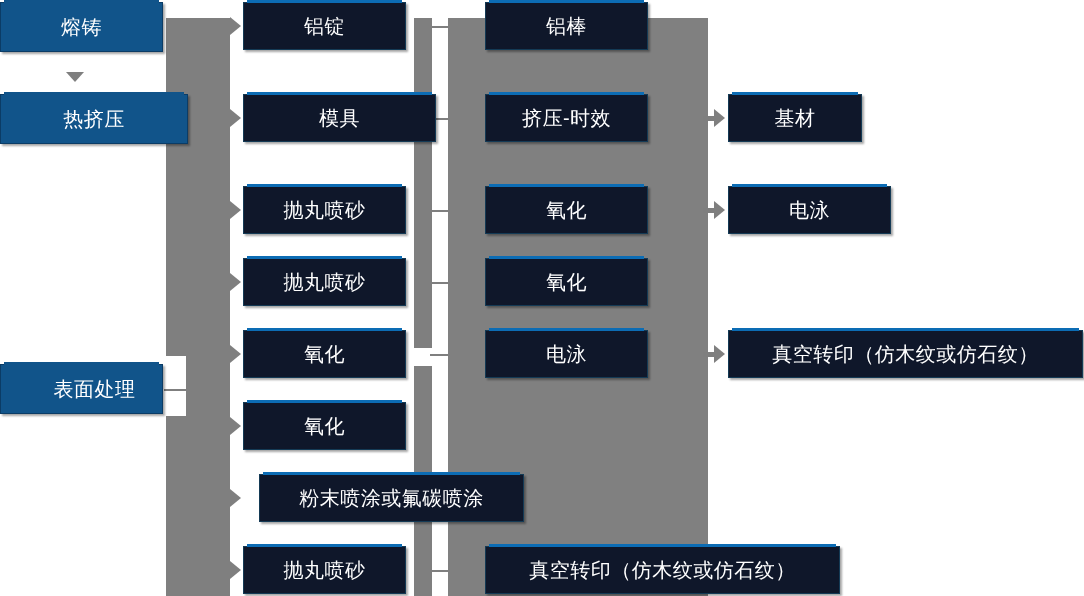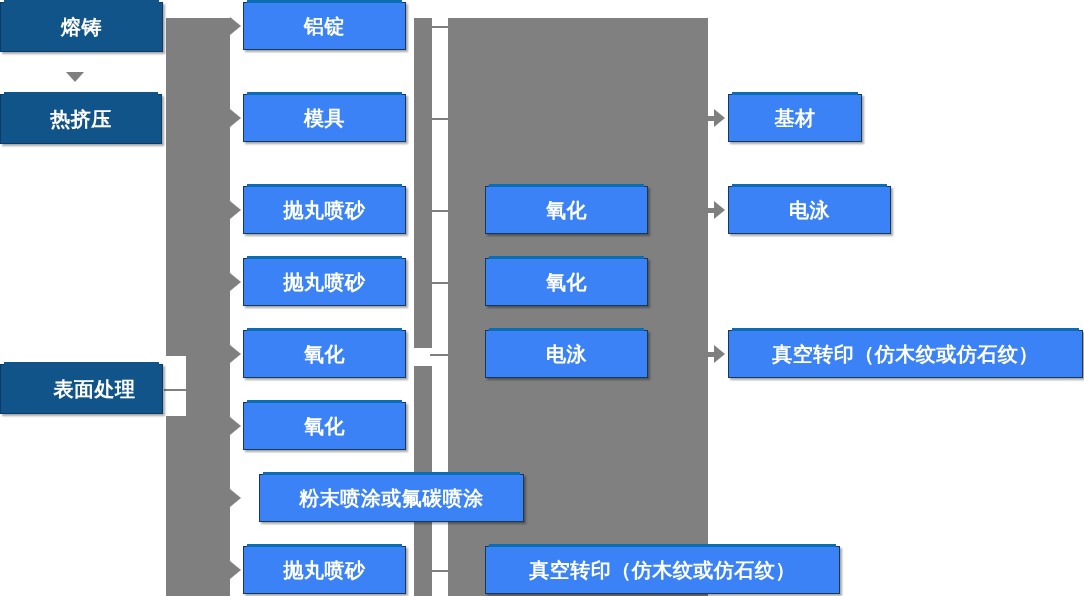--- a/index.html
+++ b/index.html
@@ -53,28 +53,27 @@
     display: flex;
     align-items: center;
     justify-content: center;
     color: #ffffff;
     border: 1px solid #1a3a52;
     font-size: 20px;
     line-height: 1;
     letter-spacing: 0.5px;
     white-space: nowrap;
     box-shadow: 2px 2px 2px rgba(0,0,0,0.35);
-    font-weight: bold;
   }
   .box.dark {
     background: #11548a;
     border-color: #0b3c66;
   }
   .box.bright {
-    background: #3b82f6;
+    background: #0f172a;
     border-color: #143a55;
     text-align: center;
   }
   
   .box.bright::before {
     content: "";
     position: absolute;
     left: 3px;
     right: 3px;
     top: -3px;
@@ -136,33 +135,33 @@
   <div class="arrow-line" style="left:703px; top:208px; width:13px;"></div>
   <div class="arrow-head" style="left:714px; top:201px;"></div>
 
   <div class="arrow-line" style="left:703px; top:352px; width:13px;"></div>
   <div class="arrow-head" style="left:714px; top:345px;"></div>
 
   <div class="box dark" style="left:0px; top:2px; width:163px; height:50px;">
     <span class="box-label">熔铸</span>
   </div>
 
-  <div class="box dark" style="left:0px; top:94px; width:162px; height:50px;">
+  <div class="box dark" style="left:0px; top:94px; width:188px; height:50px;">
     <span class="box-label">热挤压</span>
   </div>
 
   <div class="box dark" style="left:0px; top:364px; width:163px; height:50px;padding-left:26px;">
     <span class="box-label">表面处理</span>
   </div>
 
   <div class="box bright" style="left:243px; top:2px; width:163px; height:48px;">
     <span class="box-label">铝锭</span>
   </div>
 
-  <div class="box bright" style="left:243px; top:94px; width:163px; height:48px;">
+  <div class="box bright" style="left:243px; top:94px; width:193px; height:48px;">
     <span class="box-label">模具</span>
   </div>
 
   <div class="box bright" style="left:243px; top:186px; width:163px; height:48px;">
     <span class="box-label">抛丸喷砂</span>
   </div>
 
   <div class="box bright" style="left:243px; top:258px; width:163px; height:48px;">
     <span class="box-label">抛丸喷砂</span>
   </div>
@@ -176,21 +175,27 @@
   </div>
 
   <div class="box bright" style="left:259px; top:474px; width:265px; height:48px;">
     <span class="box-label">粉末喷涂或氟碳喷涂</span>
   </div>
 
   <div class="box bright" style="left:243px; top:546px; width:163px; height:48px;">
     <span class="box-label">抛丸喷砂</span>
   </div>
 
-
+  <div class="box bright" style="left:485px; top:2px; width:163px; height:48px;">
+    <span class="box-label">铝棒</span>
+  </div>
+
+  <div class="box bright" style="left:485px; top:94px; width:163px; height:48px;">
+    <span class="box-label">挤压-时效</span>
+  </div>
 
   <div class="box bright" style="left:485px; top:186px; width:163px; height:48px;">
     <span class="box-label">氧化</span>
   </div>
 
   <div class="box bright" style="left:485px; top:258px; width:163px; height:48px;">
     <span class="box-label">氧化</span>
   </div>
 
   <div class="box bright" style="left:485px; top:330px; width:163px; height:48px;">

